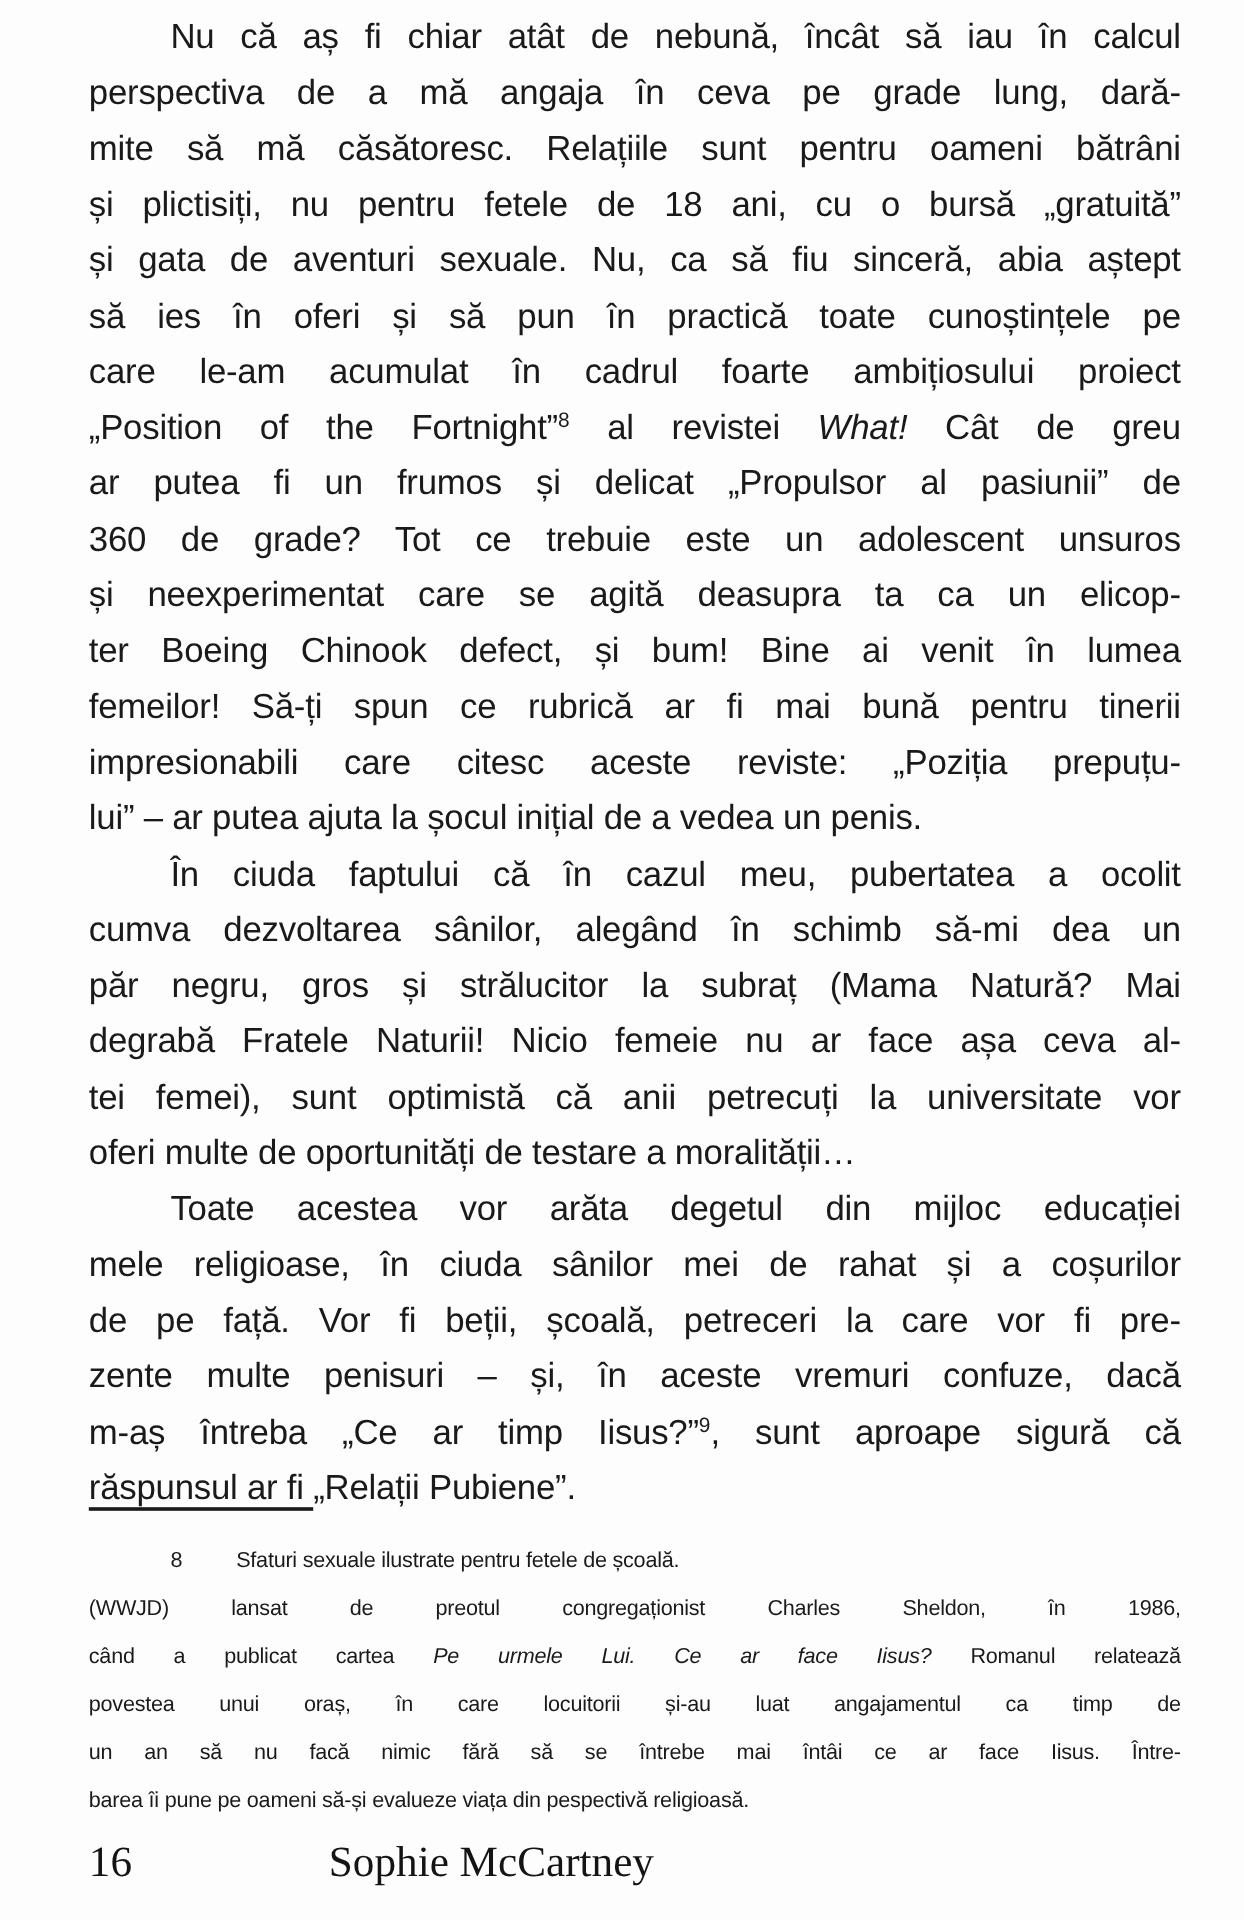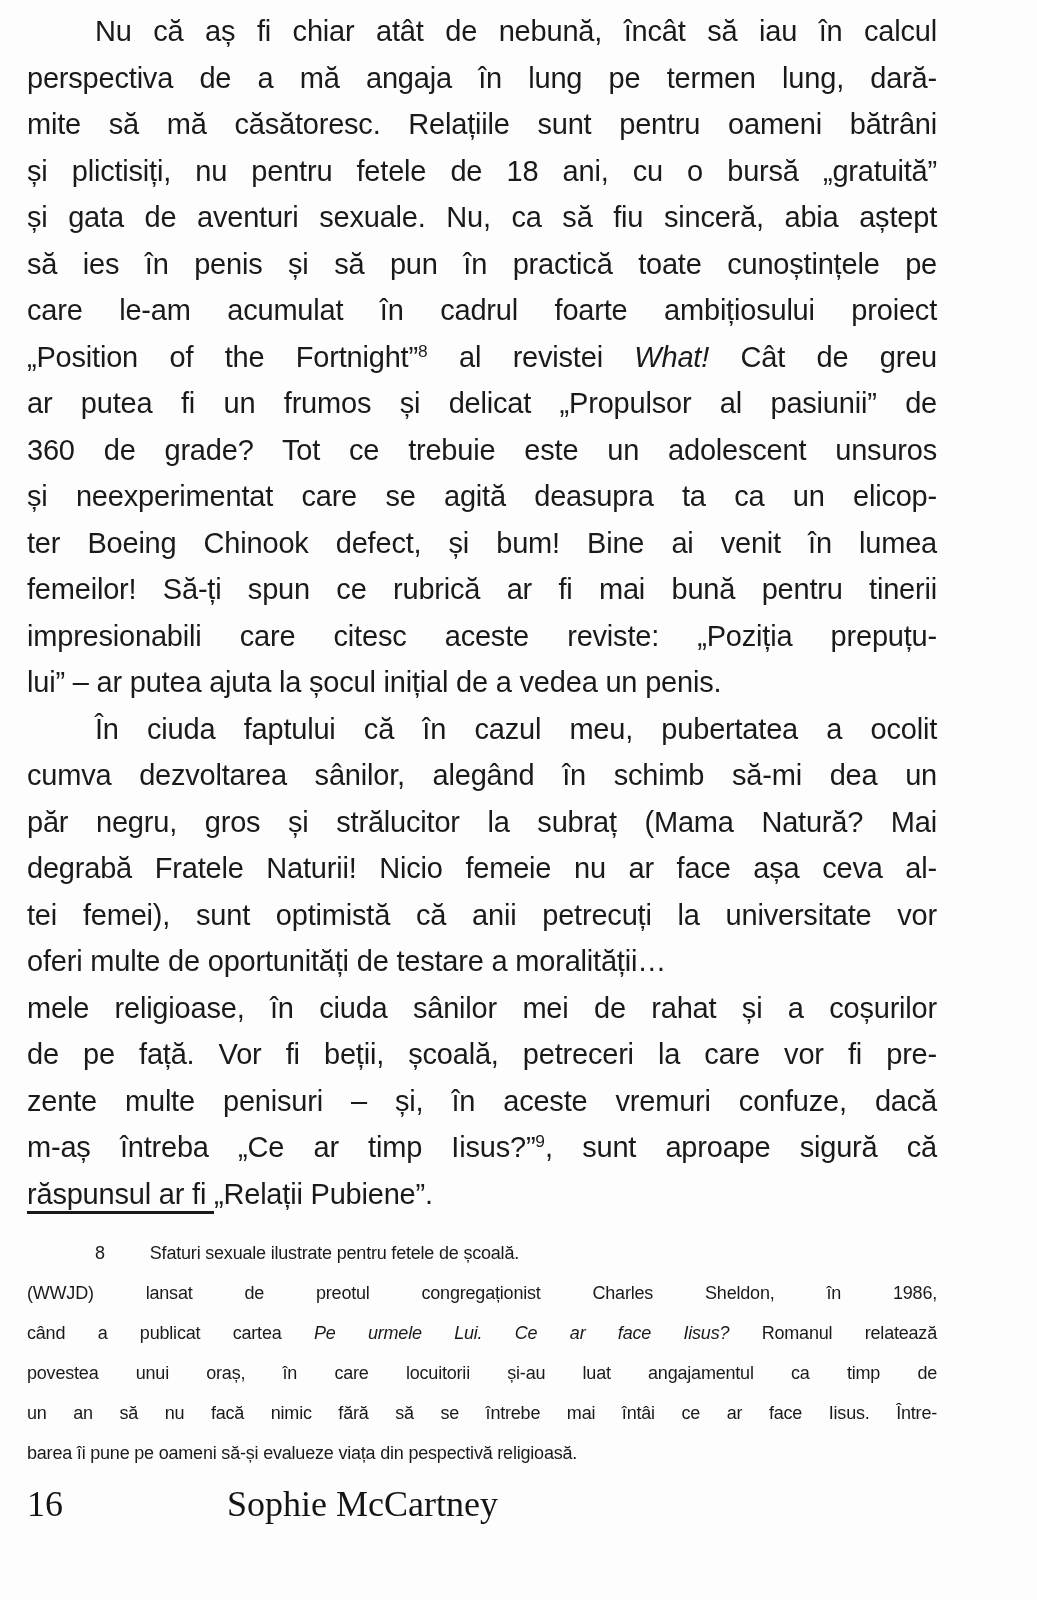--- a/index.html
+++ b/index.html
@@ -7,20 +7,21 @@
     width: 1037px; height: 1600px;
     background: #fdfdfd;
     overflow: hidden;
     font-family: "Liberation Sans", sans-serif;
   }
   .page {
     box-sizing: border-box;
     width: 964px; height: 1600px;
     padding: 8px 27px 0 27px;
     color: #1a1a1a;
+    margin-left: 47px;
   }
   .body-text {
     font-size: 29px;
     line-height: 46.5px;
     letter-spacing: -0.2px;
   }
   .line {
     text-align: justify;
     text-align-last: justify;
     white-space: nowrap;
@@ -62,44 +63,45 @@
     width: 200px;
   }
 </style>
 </head>
 <body style="background: rgb(253, 253, 253);">
 
 <div class="page">
   <section class="body-text" id="body-text">
       <div>
         <div class="line indent"><span>Nu că aș fi chiar atât de nebună, încât să iau în calcul</span></div>
-        <div class="line"><span>perspectiva de a mă angaja în lung pe termen lung, dară-</span></div>
+        <div class="line"><span>perspectiva de a mă angaja în ceva pe grade lung, dară-</span></div>
         <div class="line"><span>mite să mă căsătoresc. Relațiile sunt pentru oameni bătrâni</span></div>
         <div class="line"><span>și plictisiți, nu pentru fetele de 18 ani, cu o bursă „gratuită”</span></div>
         <div class="line"><span>și gata de aventuri sexuale. Nu, ca să fiu sinceră, abia aștept</span></div>
-        <div class="line"><span>să ies în penis și să pun în practică toate cunoștințele pe</span></div>
+        <div class="line"><span>să ies în oferi și să pun în practică toate cunoștințele pe</span></div>
         <div class="line"><span>care le-am acumulat în cadrul foarte ambițiosului proiect</span></div>
         <div class="line"><span>„Position of the Fortnight”</span><span class="run-sup">8</span><span> al revistei </span><span class="run-i">What!</span><span> Cât de greu</span></div>
         <div class="line"><span>ar putea fi un frumos și delicat „Propulsor al pasiunii” de</span></div>
         <div class="line"><span>360 de grade? Tot ce trebuie este un adolescent unsuros</span></div>
         <div class="line"><span>și neexperimentat care se agită deasupra ta ca un elicop-</span></div>
         <div class="line"><span>ter Boeing Chinook defect, și bum! Bine ai venit în lumea</span></div>
         <div class="line"><span>femeilor! Să-ți spun ce rubrică ar fi mai bună pentru tinerii</span></div>
         <div class="line"><span>impresionabili care citesc aceste reviste: „Poziția prepuțu-</span></div>
         <div class="line last"><span>lui” – ar putea ajuta la șocul inițial de a vedea un penis.</span></div>
       </div>
       <div>
         <div class="line indent"><span>În ciuda faptului că în cazul meu, pubertatea a ocolit</span></div>
         <div class="line"><span>cumva dezvoltarea sânilor, alegând în schimb să-mi dea un</span></div>
         <div class="line"><span>păr negru, gros și strălucitor la subraț (Mama Natură? Mai</span></div>
         <div class="line"><span>degrabă Fratele Naturii! Nicio femeie nu ar face așa ceva al-</span></div>
         <div class="line"><span>tei femei), sunt optimistă că anii petrecuți la universitate vor</span></div>
         <div class="line last"><span>oferi multe de oportunități de testare a moralității…</span></div>
       </div>
       <div>
+        <div class="line indent"><span>Toate acestea vor arăta degetul din mijloc educației</span></div>
         <div class="line"><span>mele religioase, în ciuda sânilor mei de rahat și a coșurilor</span></div>
         <div class="line"><span>de pe față. Vor fi beții, școală, petreceri la care vor fi pre-</span></div>
         <div class="line"><span>zente multe penisuri – și, în aceste vremuri confuze, dacă</span></div>
         <div class="line"><span>m-aș întreba „Ce ar timp Iisus?”</span><span class="run-sup">9</span><span>, sunt aproape sigură că</span></div>
         <div class="line last"><span class="run-u">răspunsul ar fi </span><span>„Relații Pubiene”.</span></div>
       </div>
     </section>
   <section class="footnotes" id="footnotes">
       <div>
         <div class="line indent last"><span>8</span><span class="run-gap"></span><span>Sfaturi sexuale ilustrate pentru fetele de școală.</span></div>

